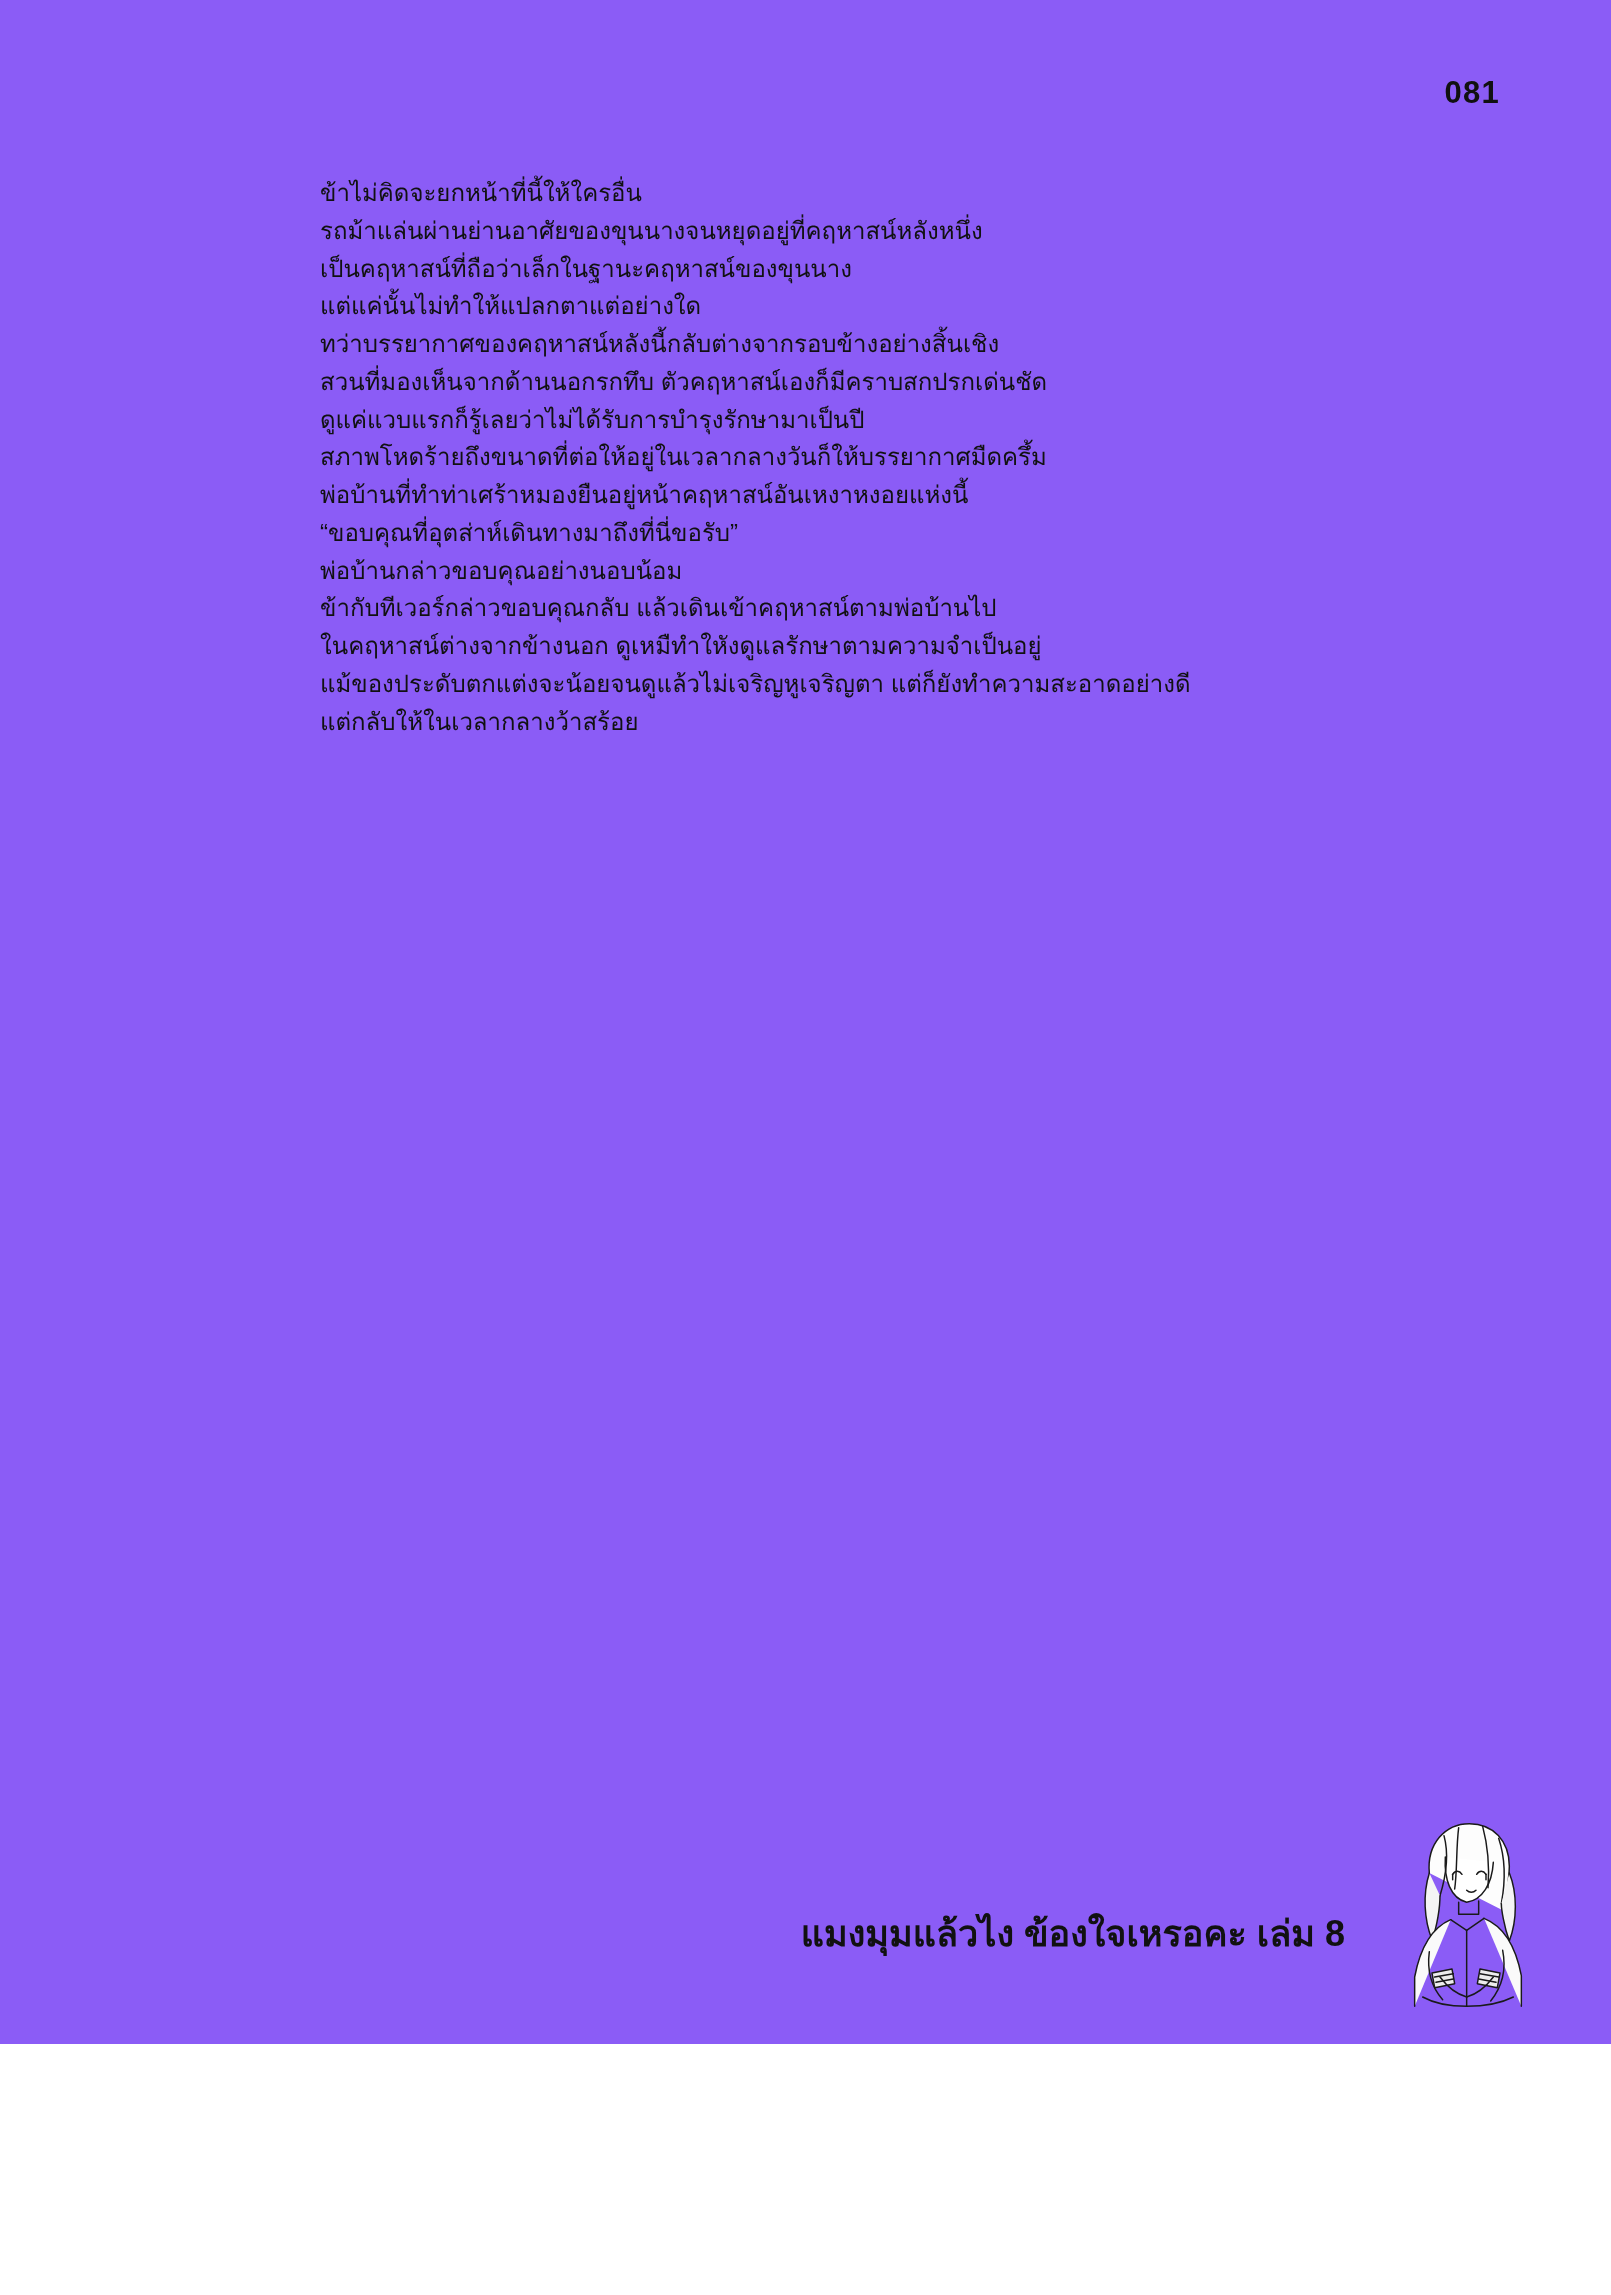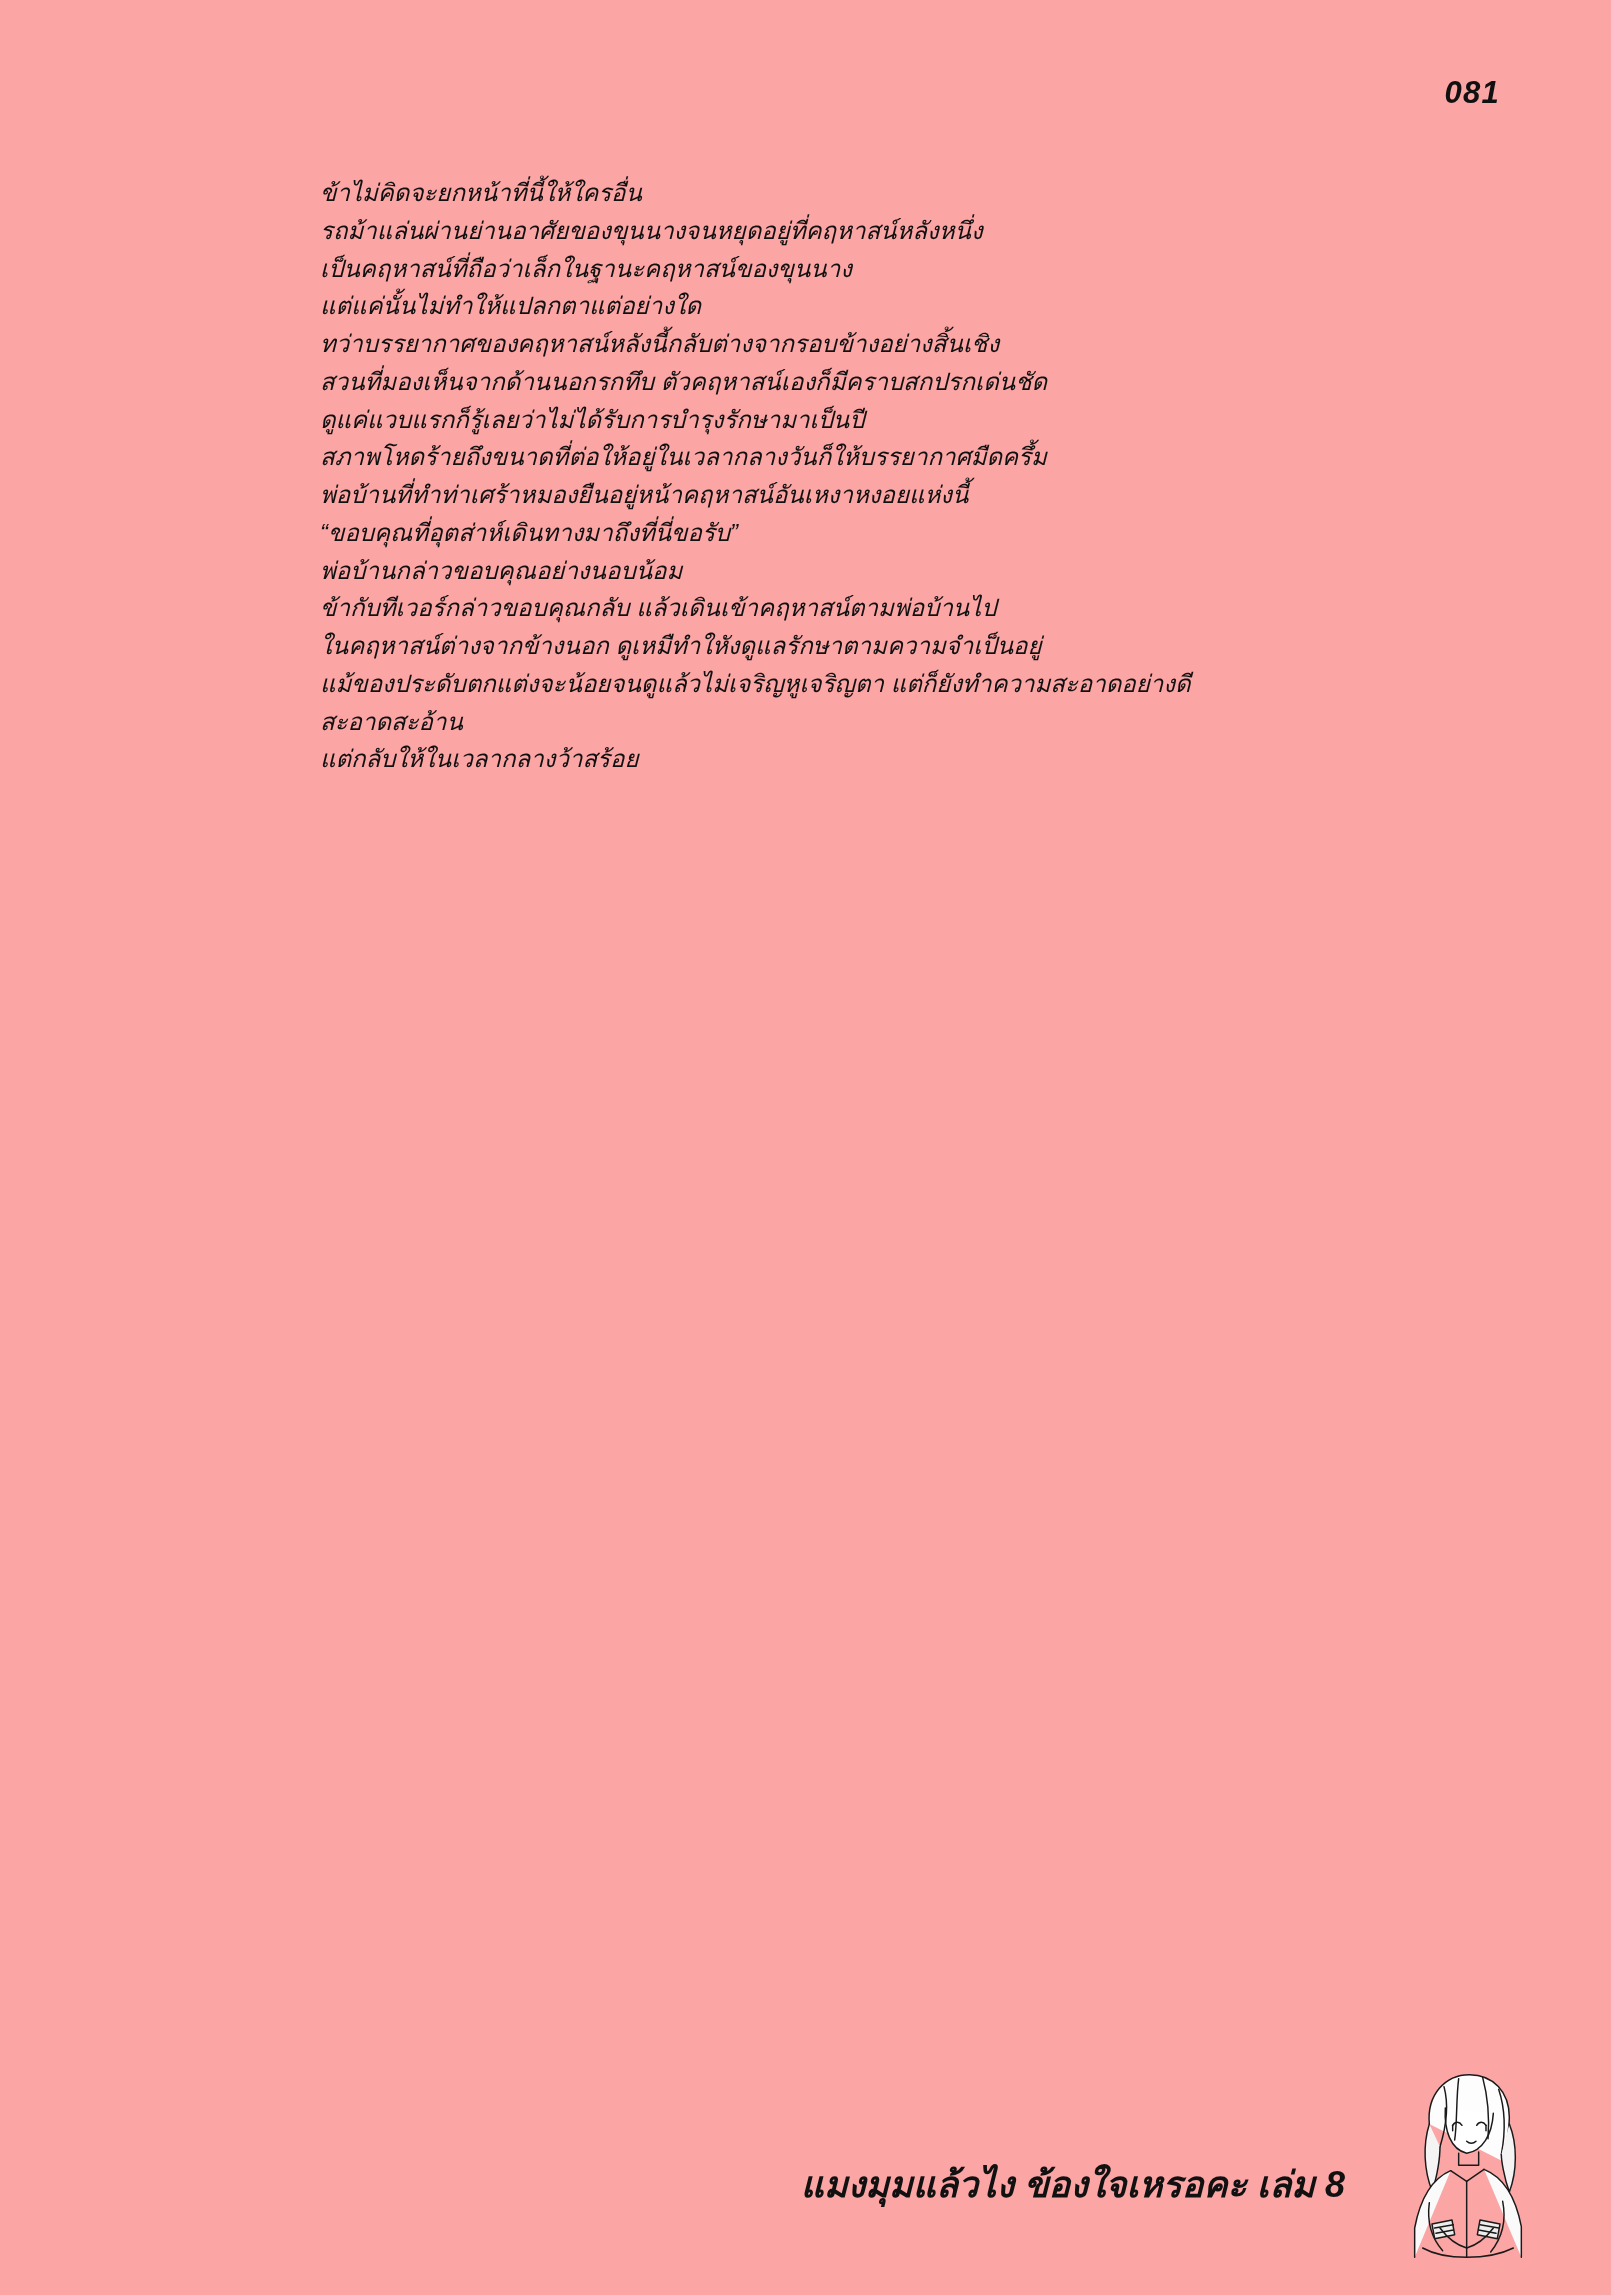--- a/index.html
+++ b/index.html
@@ -3,27 +3,26 @@
 <meta charset="utf-8">
 <style>
   html, body {
     margin: 0;
     padding: 0;
     background: #ffffff;
   }
   .page {
     position: relative;
     width: 1612px;
-    height: 2295px;
-    background: #fca5a5;
+    height: 2044px;
+    background: #8b5cf6;
     font-family: "Liberation Sans", sans-serif;
     color: #141414;
     overflow: hidden;
     box-sizing: border-box;
-    font-style: italic;
   }
   .page-number {
     position: absolute;
     top: 75px;
     right: 112px;
     font-size: 31px;
     font-weight: 700;
     letter-spacing: 1.3px;
     color: #111111;
   }
@@ -86,21 +85,20 @@
     <p class="para">ทว่าบรรยากาศของคฤหาสน์หลังนี้กลับต่างจากรอบข้างอย่างสิ้นเชิง</p>
     <p class="para">สวนที่มองเห็นจากด้านนอกรกทึบ  ตัวคฤหาสน์เองก็มีคราบสกปรกเด่นชัด</p>
     <p class="para">ดูแค่แวบแรกก็รู้เลยว่าไม่ได้รับการบำรุงรักษามาเป็นปี</p>
     <p class="para">สภาพโหดร้ายถึงขนาดที่ต่อให้อยู่ในเวลากลางวันก็ให้บรรยากาศมืดครึ้ม</p>
     <p class="para">พ่อบ้านที่ทำท่าเศร้าหมองยืนอยู่หน้าคฤหาสน์อันเหงาหงอยแห่งนี้</p>
     <p class="para">“ขอบคุณที่อุตส่าห์เดินทางมาถึงที่นี่ขอรับ”</p>
     <p class="para">พ่อบ้านกล่าวขอบคุณอย่างนอบน้อม</p>
     <p class="para">ข้ากับทีเวอร์กล่าวขอบคุณกลับ  แล้วเดินเข้าคฤหาสน์ตามพ่อบ้านไป</p>
     <p class="para">ในคฤหาสน์ต่างจากข้างนอก  ดูเหมืทำใหังดูแลรักษาตามความจำเป็นอยู่</p>
     <p class="para">แม้ของประดับตกแต่งจะน้อยจนดูแล้วไม่เจริญหูเจริญตา  แต่ก็ยังทำความสะอาดอย่างดี</p>
-    <p class="para">สะอาดสะอ้าน</p>
     <p class="para">แต่กลับให้ในเวลากลางว้าสร้อย</p>
   </div>
 
   <div class="footer">
     <div class="footer-title">แมงมุมแล้วไง ข้องใจเหรอคะ เล่ม 8</div>
 
     <div class="footer-figure">
       <svg viewBox="0 0 290 300" xmlns="http://www.w3.org/2000/svg">
         <g fill="none" stroke="#1a1a1a" stroke-width="2.2" stroke-linecap="round" stroke-linejoin="round">
 

